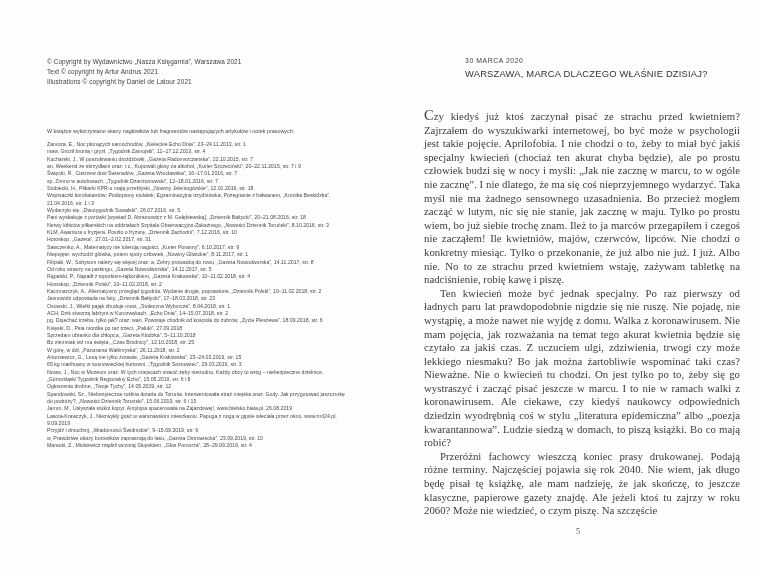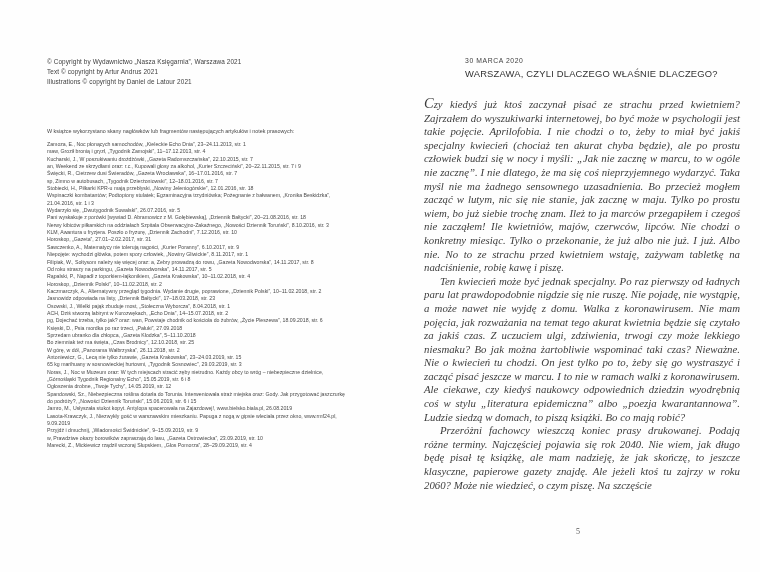--- a/index.html
+++ b/index.html
@@ -24,23 +24,23 @@
   
   .date {
     position:absolute; left:465px; top:57px;
     font-size:6.8px; letter-spacing:0.6px; color:#3e3e3e;
   }
   .title {
     position:absolute; left:465px; top:68px; white-space:nowrap;
     font-size:9.4px; letter-spacing:0.2px; color:#323232;
   }
   .body {
-    position:absolute; left:424px; top:96px; width:316px;
+    position:absolute; left:424px; top:108px; width:316px;
     font-family:"Liberation Serif","DejaVu Serif",serif;
-    font-size:10.8px; line-height:13.6px; text-align:justify; color:#3c3c3c;font-style:italic;
+    font-size:10.8px; line-height:13.6px; text-align:justify; color:#3c3c3c;
   }
   .body p { margin:0; }
   .body p.indent { text-indent:16px; }
   .initial { font-size:14.5px; line-height:1; }
   .page-num {
     position:absolute; left:576px; top:527px;
     font-family:"Liberation Serif","DejaVu Serif",serif;
     font-size:8px; color:#555555;
   }
 </style>
@@ -97,21 +97,21 @@
         <div class="source">Jamro, M., Usłyszała stukot kopyt. Antylopa spacerowała na Zajazdowej!, www.bielsko.biala.pl, 26.08.2019</div>
         <div class="source">Lasota-Krawczyk, J., Niezwykły gość w warszawskim mieszkaniu. Papuga z nogą w gipsie wleciała przez okno, www.rmf24.pl, 9.09.2019</div>
         <div class="source">Przyjdź i dmuchnij, „Wiadomości Świdnickie”, 9–15.09.2019, str. 9</div>
         <div class="source">w, Prawdziwe okazy borowików zapraszają do lasu, „Gazeta Ostrowiecka”, 23.09.2019, str. 10</div>
         <div class="source">Marecki, Z., Mickiewicz rządził wczoraj Słupskiem, „Głos Pomorza”, 28–29.09.2019, str. 4</div>
       </div>
   </div>
 
   <div>
     <div class="date">30 MARCA 2020</div>
-    <div class="title">WARSZAWA, CZYLI DLACZEGO WŁAŚNIE DLACZEGO?</div>
+    <div class="title">WARSZAWA, MARCA DLACZEGO WŁAŚNIE DZISIAJ?</div>
 
     <div class="body">
       <p><span class="initial">C</span><span>zy kiedyś już ktoś zaczynał pisać ze strachu przed kwietniem? Zajrzałem do wyszukiwarki internetowej, bo być może w psychologii jest takie pojęcie. Aprilofobia. I nie chodzi o to, żeby to miał być jakiś specjalny kwiecień (chociaż ten akurat chyba będzie), ale po prostu człowiek budzi się w nocy i myśli: „Jak nie zacznę w marcu, to w ogóle nie zacznę”. I nie dlatego, że ma się coś nieprzyjemnego wydarzyć. Taka myśl nie ma żadnego sensownego uzasadnienia. Bo przecież mogłem zacząć w lutym, nic się nie stanie, jak zacznę w maju. Tylko po prostu wiem, bo już siebie trochę znam. Ileż to ja marców przegapiłem i czegoś nie zacząłem! Ile kwietniów, majów, czerwców, lipców. Nie chodzi o konkretny miesiąc. Tylko o przekonanie, że już albo nie już. I już. Albo nie. No to ze strachu przed kwietniem wstaję, zażywam tabletkę na nadciśnienie, robię kawę i piszę.</span></p>
       <p class="indent">Ten kwiecień może być jednak specjalny. Po raz pierwszy od ładnych paru lat prawdopodobnie nigdzie się nie ruszę. Nie pojadę, nie wystąpię, a może nawet nie wyjdę z domu. Walka z koronawirusem. Nie mam pojęcia, jak rozważania na temat tego akurat kwietnia będzie się czytało za jakiś czas. Z uczuciem ulgi, zdziwienia, trwogi czy może lekkiego niesmaku? Bo jak można żartobliwie wspominać taki czas? Nieważne. Nie o kwiecień tu chodzi. On jest tylko po to, żeby się go wystraszyć i zacząć pisać jeszcze w marcu. I to nie w ramach walki z koronawirusem. Ale ciekawe, czy kiedyś naukowcy odpowiednich dziedzin wyodrębnią coś w stylu „literatura epidemiczna” albo „poezja kwarantannowa”. Ludzie siedzą w domach, to piszą książki. Bo co mają robić?</p>
       <p class="indent">Przeróżni fachowcy wieszczą koniec prasy drukowanej. Podają różne terminy. Najczęściej pojawia się rok 2040. Nie wiem, jak długo będę pisał tę książkę, ale mam nadzieję, że jak skończę, to jeszcze klasyczne, papierowe gazety znajdę. Ale jeżeli ktoś tu zajrzy w roku 2060? Może nie wiedzieć, o czym piszę. Na szczęście</p>
     </div>
 
     <div class="page-num">5</div>
   </div>
 

